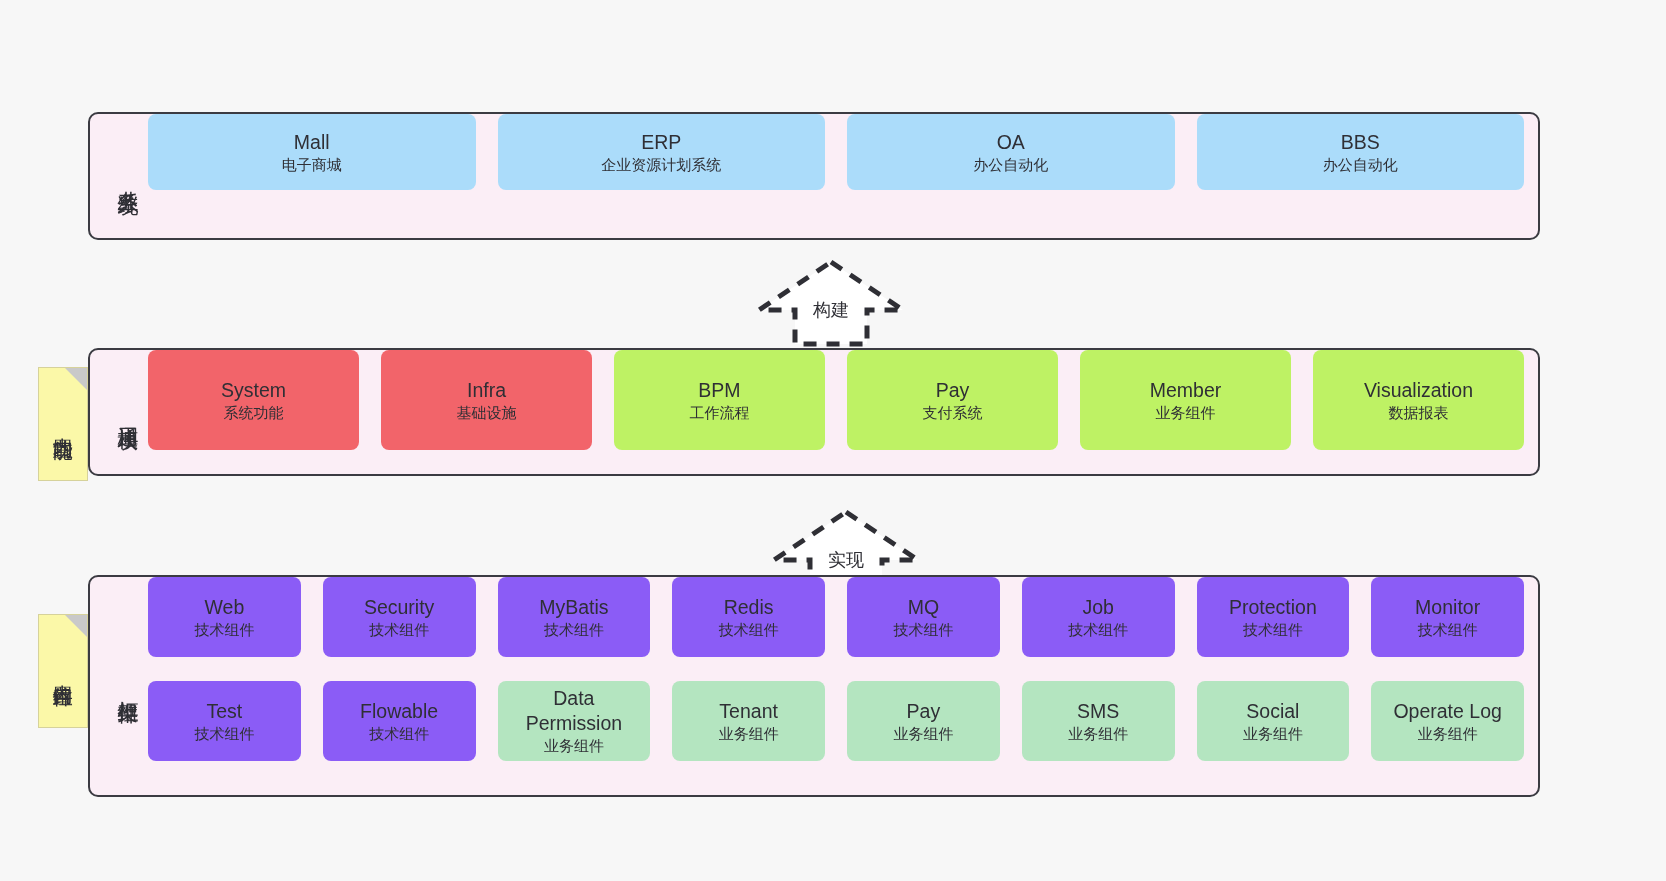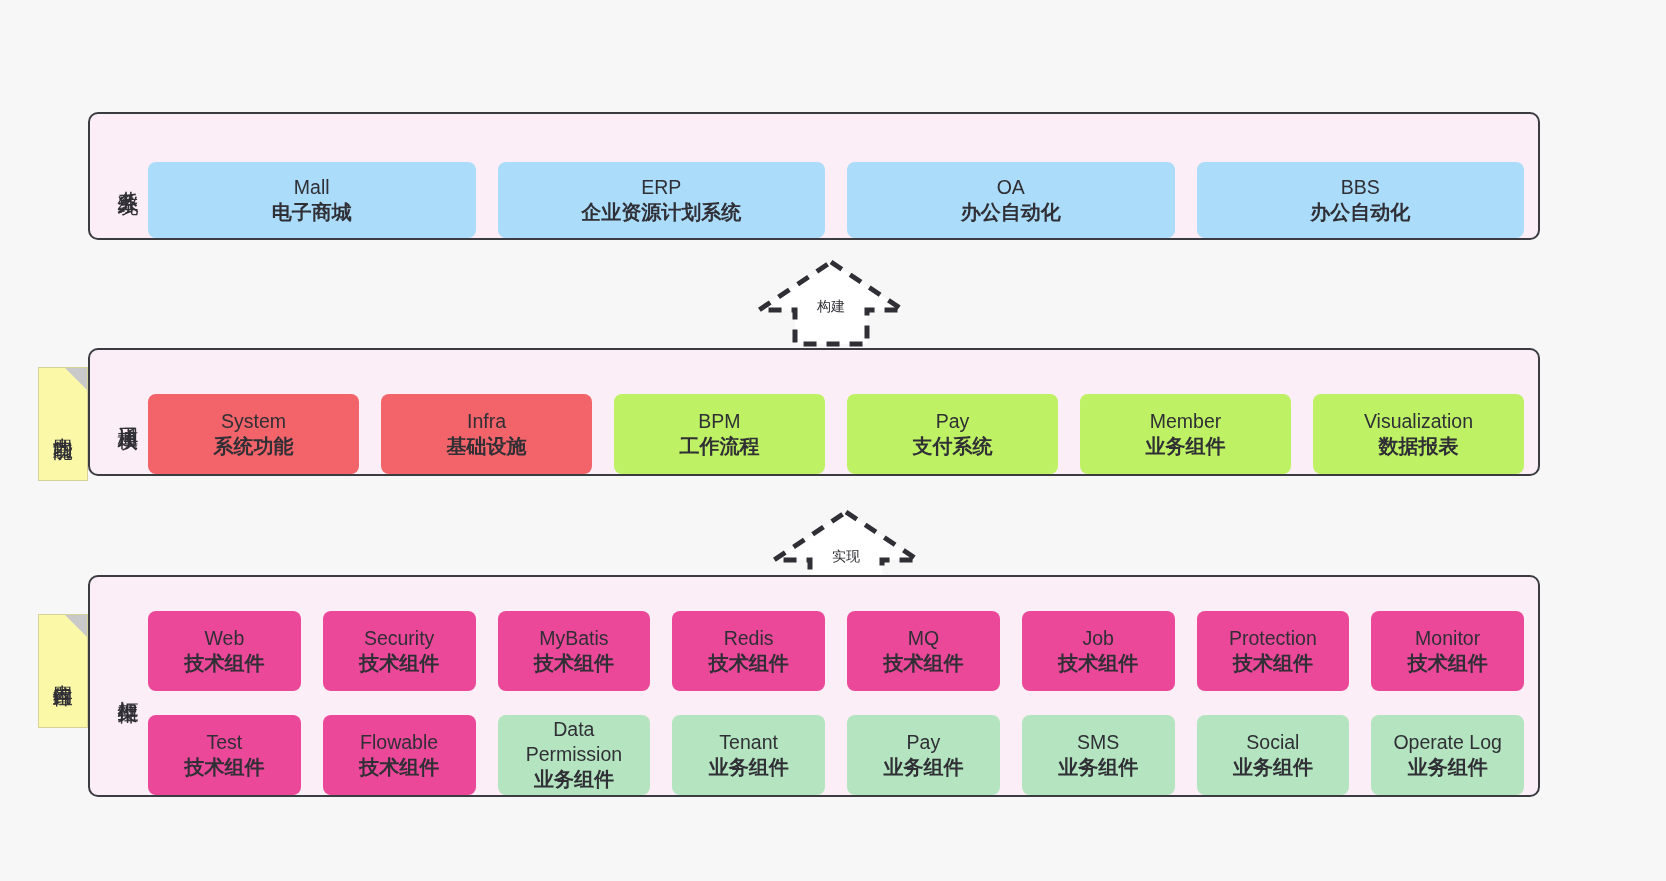--- a/index.html
+++ b/index.html
@@ -35,21 +35,21 @@
     letter-spacing:1px;
     white-space:nowrap;
     margin-left:10px;
     margin-right:4px;
     user-select:none;
   }
   .layer-body{
     flex:1 1 auto;
     display:flex;
     flex-direction:column;
-    justify-content:flex-end;
+    justify-content:flex-start;
     height:100%;
     padding:0 14px 0 4px;
     box-sizing:border-box;
   }
   .row{
     display:flex;
     align-items:stretch;
     justify-content:space-between;
     gap:20px;
     width:100%;
@@ -67,39 +67,39 @@
     text-align:center;
     font-size:19px;
     line-height:1.28;
     color:#2f2f35;
     box-sizing:border-box;
     padding:4px 6px;
     user-select:none;
   }
   .box .ln{display:block;}
   .box .ln-en{font-size:19.5px;}
-  .box .ln-cn{font-size:20px;font-weight:bold;}
+  .box .ln-cn{font-size:15px;}
 
   
   #layer-business{left:88px;top:112px;width:1452px;height:128px;}
   #layer-business .row{gap:22px;}
   #layer-business .box{background:#abdcfa;height:76px;}
 
   
   #layer-module{left:88px;top:348px;width:1452px;height:128px;}
   #layer-module .row{gap:22px;}
-  #layer-module .box{height:80px;}
+  #layer-module .box{height:100px;}
   .box-red{background:#f2646a;}
   .box-pink{background:#bef264;}
 
   
   #layer-framework{left:88px;top:575px;width:1452px;height:222px;}
   #layer-framework .row{gap:22px;}
   #layer-framework .box{height:80px;}
-  .box-green{background:#ec4899;}
+  .box-green{background:#8b5cf6;}
   .box-lgreen{background:#b4e5c0;}
 
   
   .note{
     position:absolute;
     background:#fbf8a8;
     border:1px solid #d6d29b;
     box-sizing:border-box;
     display:flex;
     align-items:center;
@@ -125,21 +125,21 @@
   #note-builtin-feature{left:38px;top:367px;width:50px;height:114px;}
   #note-builtin-component{left:38px;top:614px;width:50px;height:114px;}
 
   
   .arrow{position:absolute;}
   .arrow svg{display:block;overflow:visible;}
   .arrow .arrow-label{
     position:absolute;
     left:0;right:0;
     text-align:center;
-    font-size:14px;
+    font-size:18px;
     color:#2f2f35;
     white-space:nowrap;
     user-select:none;
   }
   #arrow-build{left:755px;top:258px;width:152px;height:88px;}
   #arrow-build .arrow-label{top:40px;}
   #arrow-implement{left:770px;top:508px;width:152px;height:88px;}
   #arrow-implement .arrow-label{top:40px;}
 </style>
 </head>

